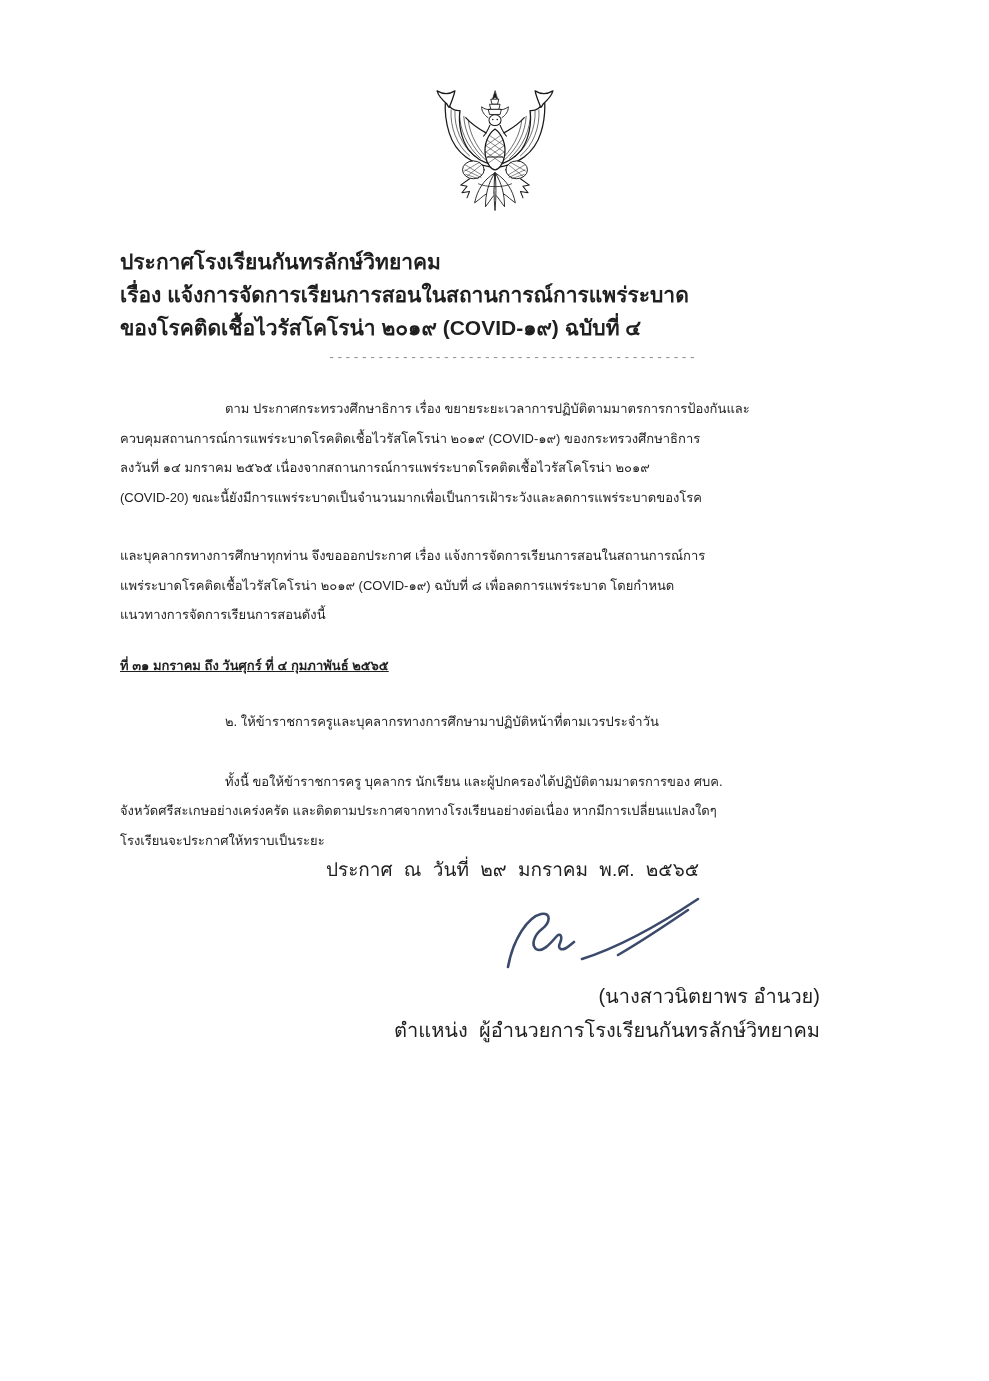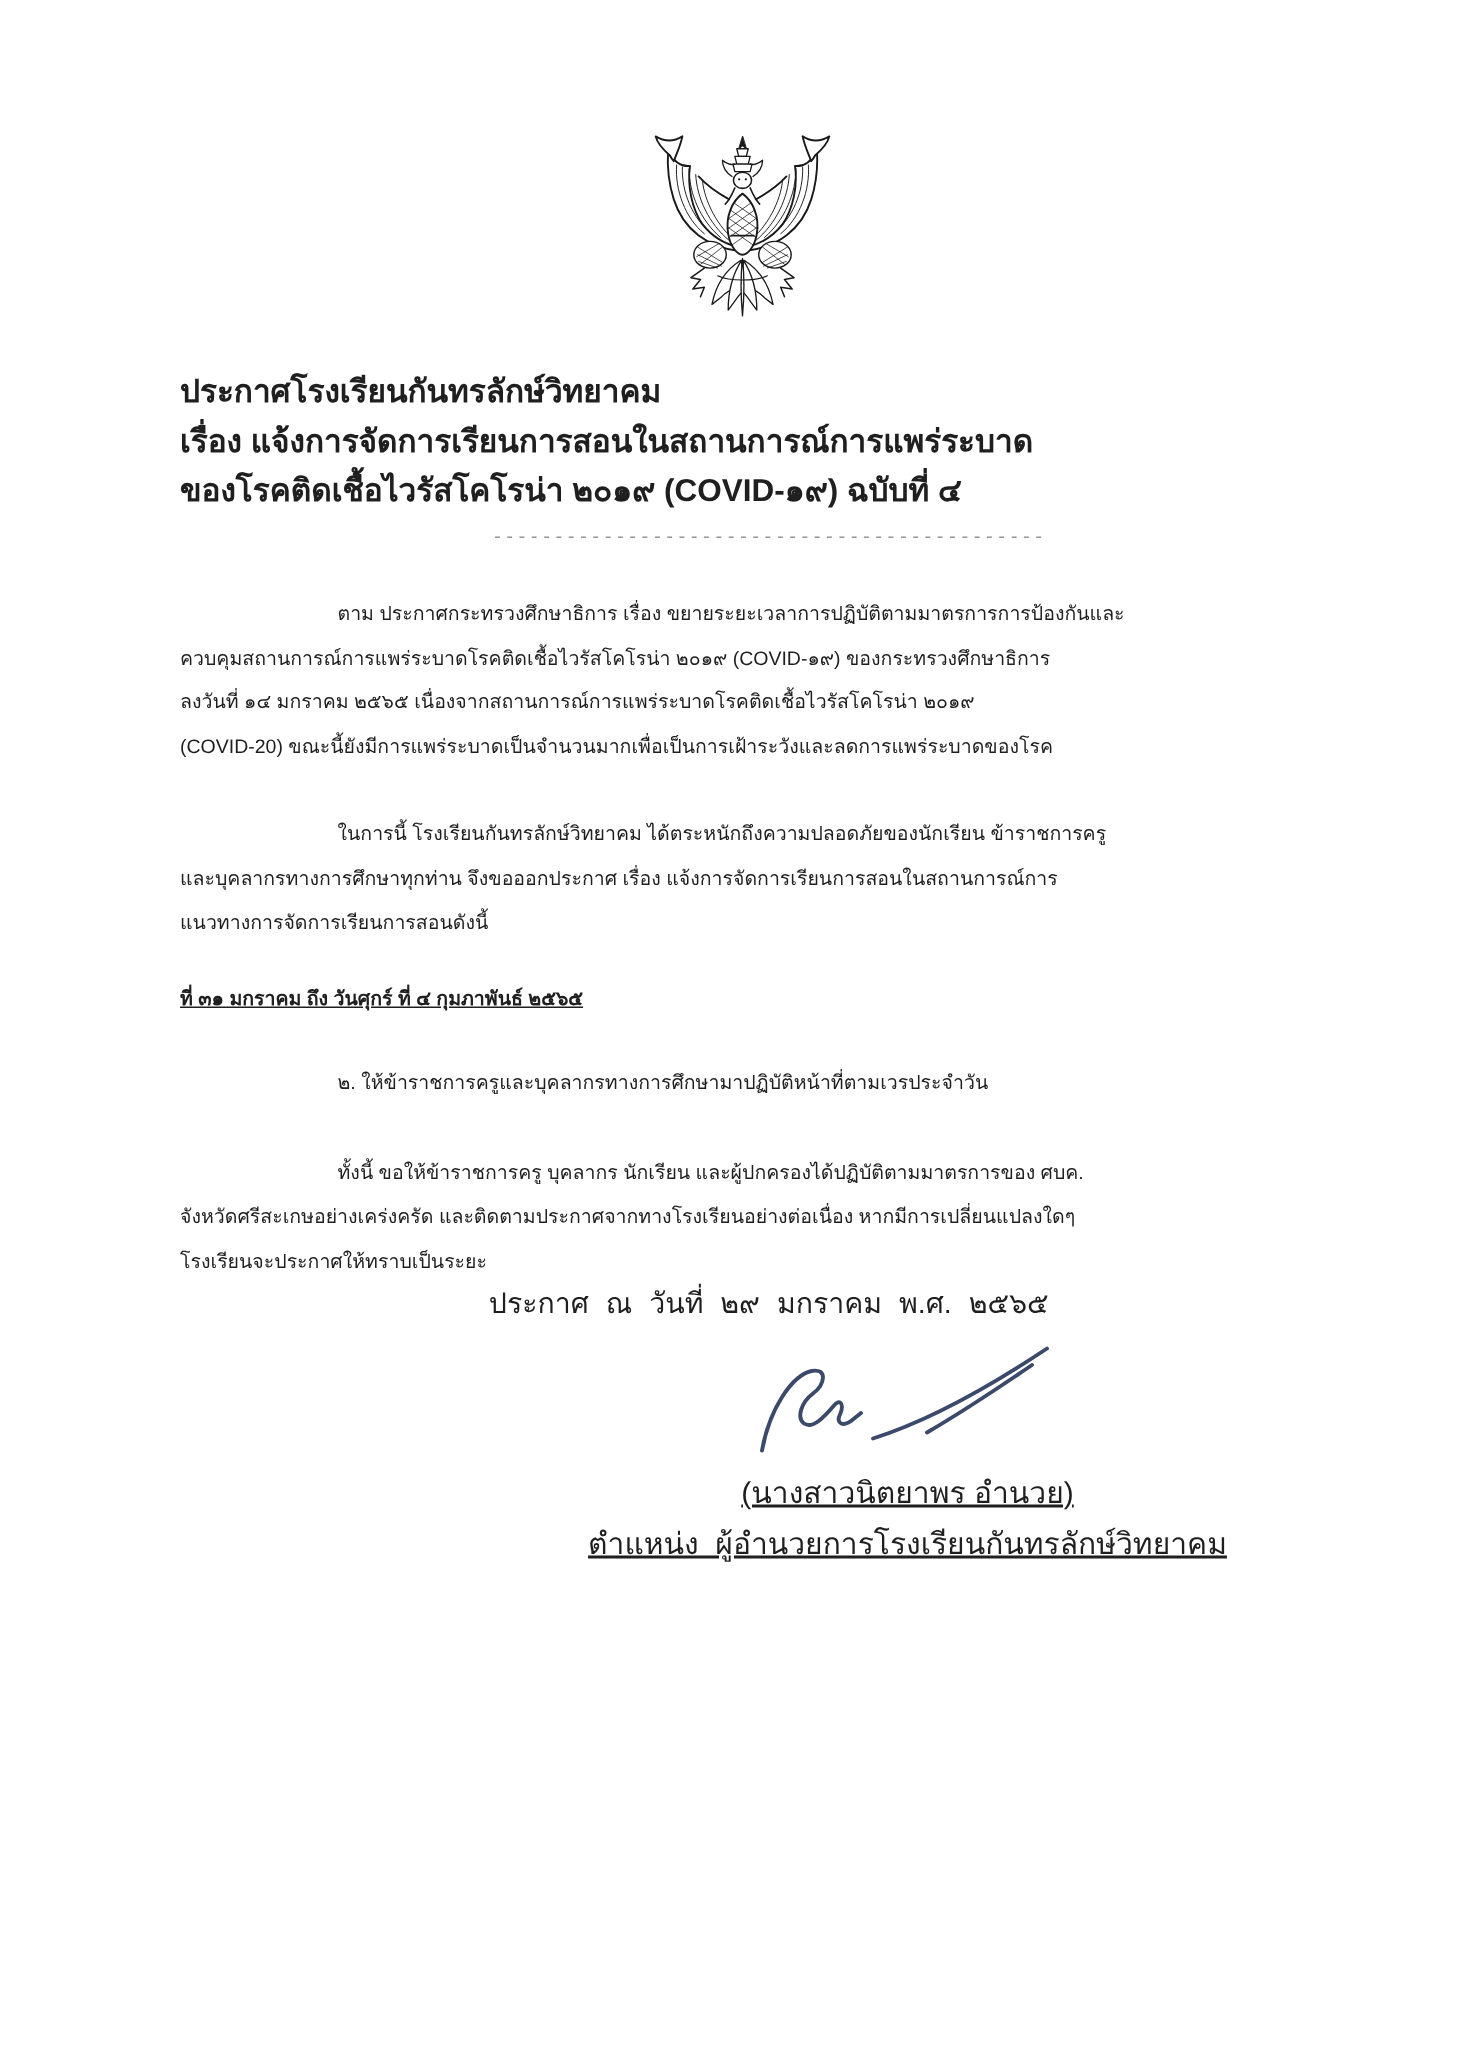--- a/index.html
+++ b/index.html
@@ -53,22 +53,21 @@
     font-size: 19px;
     line-height: 30px;
     word-spacing: 6px;
     white-space: nowrap;
   }
 
   .sign-block {
     width: 430px;
     margin-left: 270px;
     margin-top: 6px;
-    text-align: center;
-    text-decoration: underline;
+    text-align: right;
   }
   .sign-svg { display: block; margin: 0 auto; }
   .sign-name { font-size: 20px; line-height: 34px; white-space: nowrap; }
   .sign-title { font-size: 20px; line-height: 34px; white-space: nowrap; }
 </style>
 </head>
 <body>
 
 <div class="page">
   <div class="emblem-wrap">
@@ -140,22 +139,22 @@
     <div class="divider">---------------------------------------------</div>
 
     <div class="para">
       <div class="bodyline indent">ตาม ประกาศกระทรวงศึกษาธิการ เรื่อง ขยายระยะเวลาการปฏิบัติตามมาตรการการป้องกันและ</div>
       <div class="bodyline">ควบคุมสถานการณ์การแพร่ระบาดโรคติดเชื้อไวรัสโคโรน่า ๒๐๑๙ (COVID-๑๙) ของกระทรวงศึกษาธิการ</div>
       <div class="bodyline">ลงวันที่ ๑๔ มกราคม ๒๕๖๕ เนื่องจากสถานการณ์การแพร่ระบาดโรคติดเชื้อไวรัสโคโรน่า ๒๐๑๙</div>
       <div class="bodyline">(COVID-20) ขณะนี้ยังมีการแพร่ระบาดเป็นจำนวนมากเพื่อเป็นการเฝ้าระวังและลดการแพร่ระบาดของโรค</div>
     </div>
 
     <div class="para">
-      <div class="bodyline indent">ในการนี้ โรงเรียนกันทรลักษ์วิทยาคม ได้ตระหนักถึงความปลอดภัยของนักเรียน ข้าราชการครู</div>
       <div class="bodyline">และบุคลากรทางการศึกษาทุกท่าน จึงขอออกประกาศ เรื่อง แจ้งการจัดการเรียนการสอนในสถานการณ์การ</div>
+      <div class="bodyline">แพร่ระบาดโรคติดเชื้อไวรัสโคโรน่า ๒๐๑๙ (COVID-๑๙) ฉบับที่ ๘ เพื่อลดการแพร่ระบาด โดยกำหนด</div>
       <div class="bodyline">แนวทางการจัดการเรียนการสอนดังนี้</div>
     </div>
 
     <div class="para tight">
       <div class="bodyline"><span class="bu">ที่ ๓๑ มกราคม ถึง วันศุกร์ ที่ ๔ กุมภาพันธ์ ๒๕๖๕</span></div>
     </div>
 
     <div class="para m27">
       <div class="bodyline indent">๒. ให้ข้าราชการครูและบุคลากรทางการศึกษามาปฏิบัติหน้าที่ตามเวรประจำวัน</div>
     </div>

